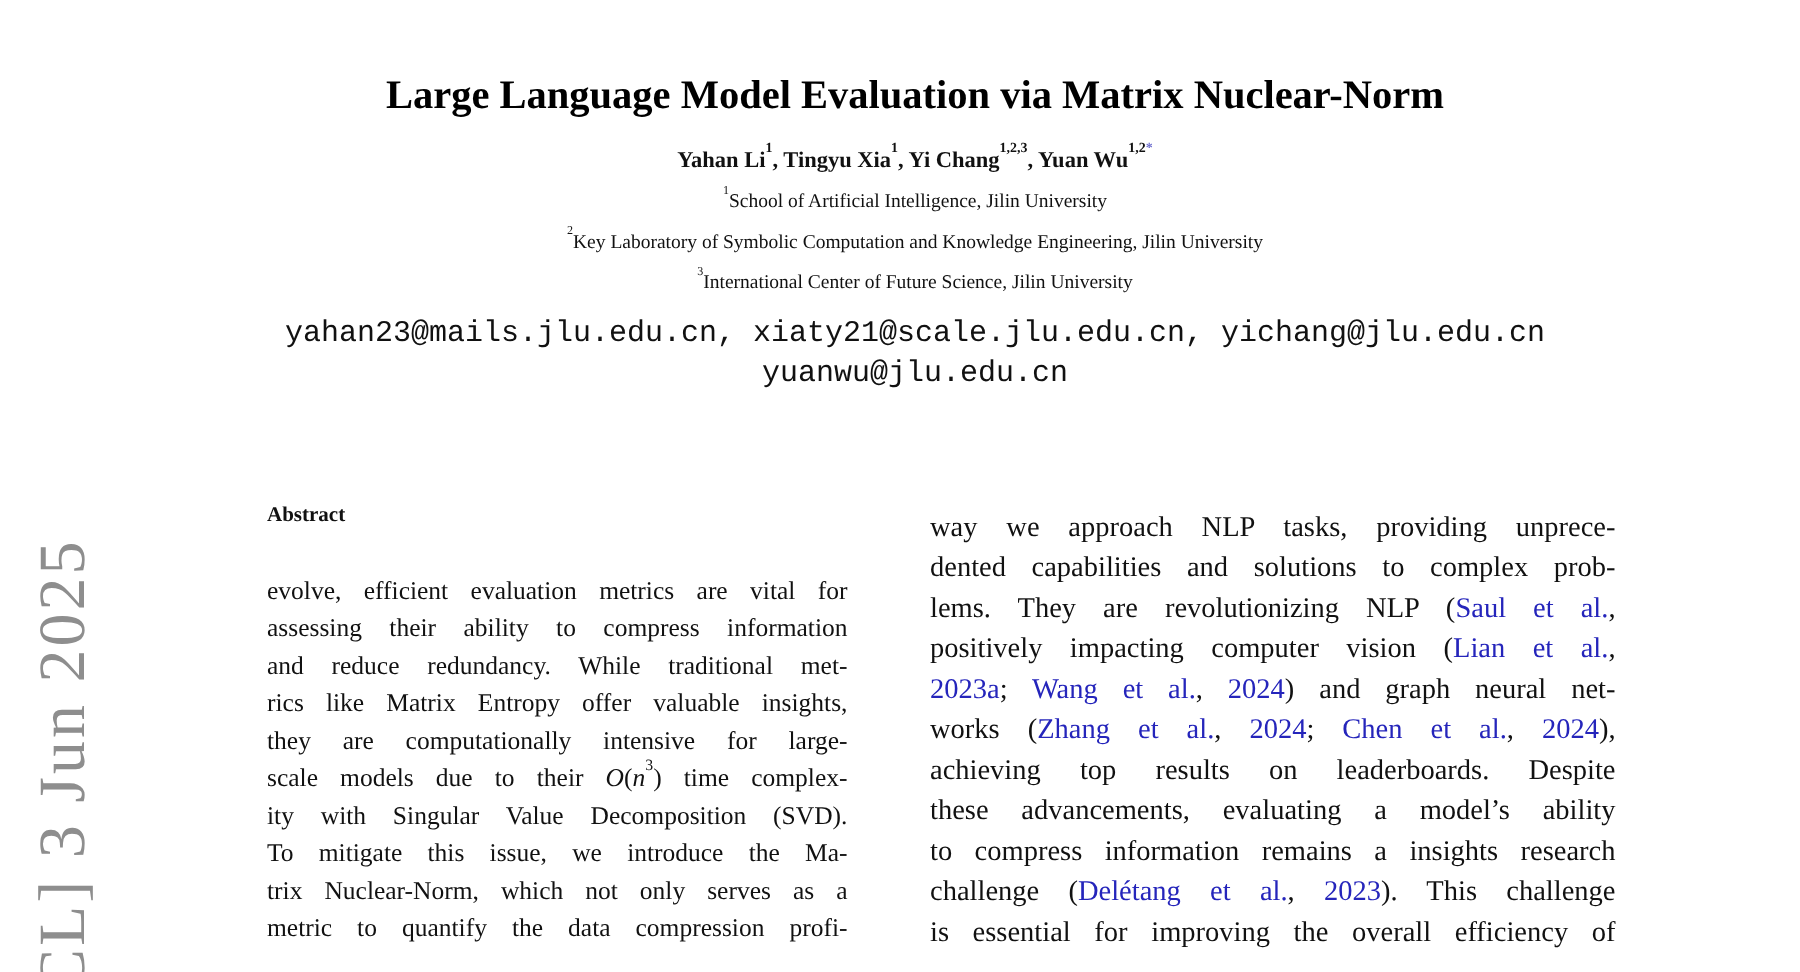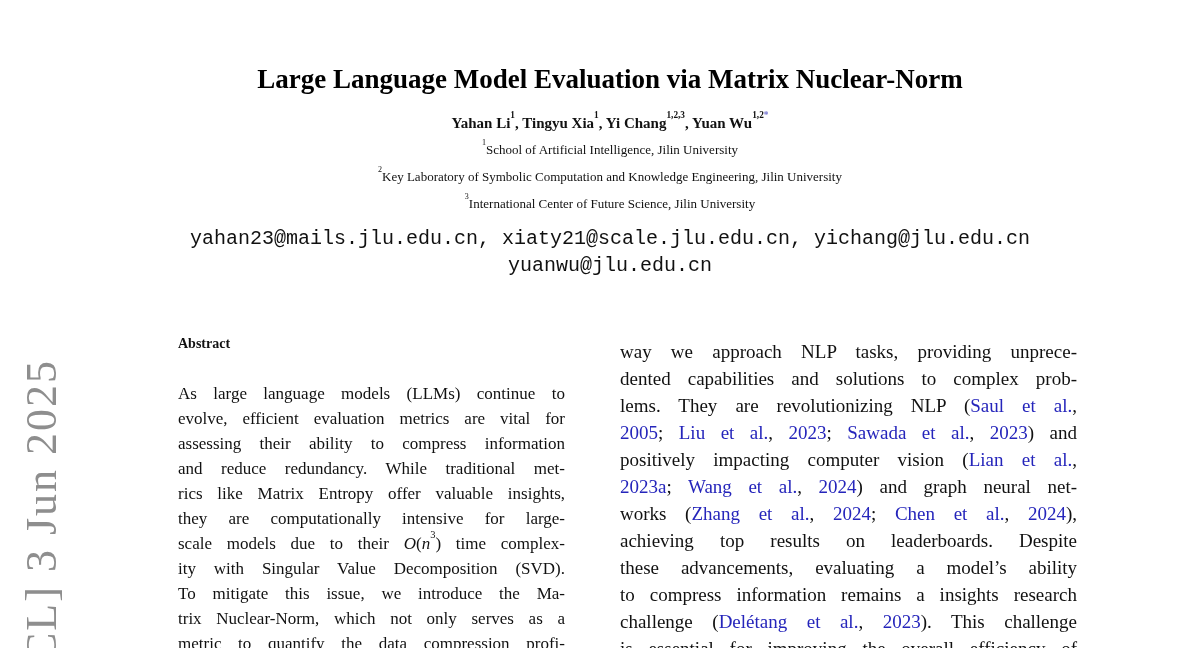--- a/index.html
+++ b/index.html
@@ -10,21 +10,21 @@
   .page{position:absolute;left:0;top:0;width:1200px;height:648px;overflow:hidden;}
 
   
   .watermark{
     position:absolute;left:16px;top:662px;
     transform:rotate(-90deg);transform-origin:0 0;
     white-space:nowrap;font-size:44px;letter-spacing:2px;
     color:#8e8e8e;font-family:"Liberation Serif", serif;
   }
 
-  .header{position:absolute;left:20px;top:16px;width:1180px;text-align:center;}
+  .header{position:absolute;left:20px;top:0;width:1180px;text-align:center;}
   .title{margin-top:48px;font-size:27px;font-weight:bold;color:#000;}
   .authors{margin-top:20px;font-size:15px;font-weight:bold;}
   .affils{margin-top:4px;font-size:13px;line-height:27px;}
   .emails{margin-top:8px;font-family:"Liberation Mono", monospace;font-size:20px;line-height:27px;}
 
   sup{font-size:62%;line-height:0;position:relative;top:-0.45em;}
   .astk{color:var(--asterisk,#7070cf);}
 
   .cite{color:var(--cite,#2525bb);}
   .mi{font-style:italic;}
@@ -54,39 +54,37 @@
       </div>
     <div class="emails">
         <div>yahan23@mails.jlu.edu.cn, xiaty21@scale.jlu.edu.cn, yichang@jlu.edu.cn</div>
         <div>yuanwu@jlu.edu.cn</div>
       </div>
   </div>
 
   <div class="leftcol">
     <div class="abs-head">Abstract</div>
     <div class="abs-body">
-        <div class="jline"><span>As large language models (LLMs) continue to</span></div>
         <div class="jline"><span>evolve, efficient evaluation metrics are vital for</span></div>
         <div class="jline"><span>assessing their ability to compress information</span></div>
         <div class="jline"><span>and reduce redundancy. While traditional met-</span></div>
         <div class="jline"><span>rics like Matrix Entropy offer valuable insights,</span></div>
         <div class="jline"><span>they are computationally intensive for large-</span></div>
         <div class="jline"><span>scale models due to their </span><span class="mi">O</span><span>(</span><span class="mi">n</span><sup>3</sup><span>) time complex-</span></div>
         <div class="jline"><span>ity with Singular Value Decomposition (SVD).</span></div>
         <div class="jline"><span>To mitigate this issue, we introduce the Ma-</span></div>
         <div class="jline"><span>trix Nuclear-Norm, which not only serves as a</span></div>
         <div class="jline"><span>metric to quantify the data compression profi-</span></div>
       </div>
   </div>
 
   <div class="rightcol">
       <div class="jline"><span>way we approach NLP tasks, providing unprece-</span></div>
       <div class="jline"><span>dented capabilities and solutions to complex prob-</span></div>
       <div class="jline"><span>lems. They are revolutionizing NLP (</span><span class="cite">Saul et al.</span><span>,</span></div>
-      <div class="jline"><span class="cite">2005</span><span>; </span><span class="cite">Liu et al.</span><span>, </span><span class="cite">2023</span><span>; </span><span class="cite">Sawada et al.</span><span>, </span><span class="cite">2023</span><span>) and</span></div>
       <div class="jline"><span>positively impacting computer vision (</span><span class="cite">Lian et al.</span><span>,</span></div>
       <div class="jline"><span class="cite">2023a</span><span>; </span><span class="cite">Wang et al.</span><span>, </span><span class="cite">2024</span><span>) and graph neural net-</span></div>
       <div class="jline"><span>works (</span><span class="cite">Zhang et al.</span><span>, </span><span class="cite">2024</span><span>; </span><span class="cite">Chen et al.</span><span>, </span><span class="cite">2024</span><span>),</span></div>
       <div class="jline"><span>achieving top results on leaderboards. Despite</span></div>
       <div class="jline"><span>these advancements, evaluating a model’s ability</span></div>
       <div class="jline"><span>to compress information remains a insights research</span></div>
       <div class="jline"><span>challenge (</span><span class="cite">Delétang et al.</span><span>, </span><span class="cite">2023</span><span>). This challenge</span></div>
       <div class="jline"><span>is essential for improving the overall efficiency of</span></div>
     </div>
 

